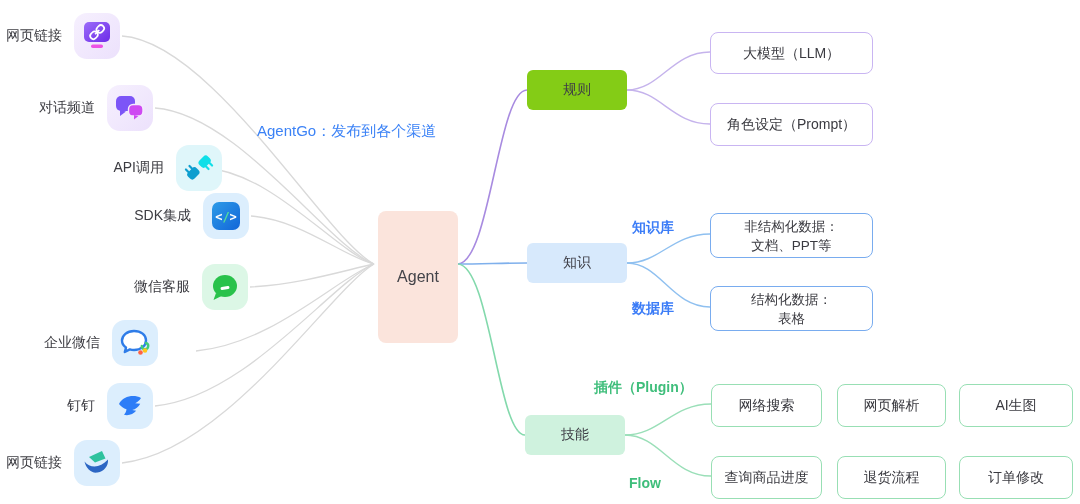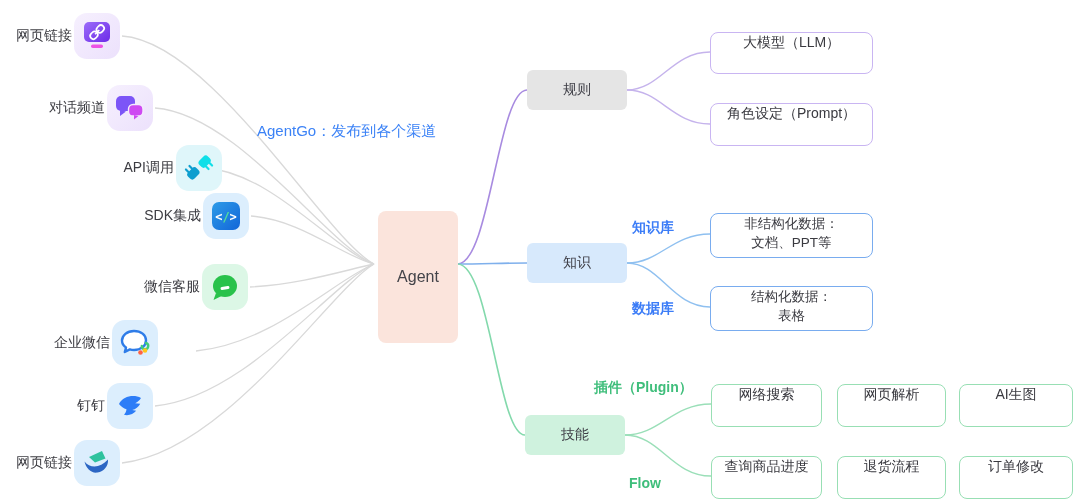--- a/index.html
+++ b/index.html
@@ -4,41 +4,41 @@
 <style>
   html,body{margin:0;padding:0;background:#fff;}
   .canvas{
     position:relative;width:1080px;height:504px;background:#ffffff;overflow:hidden;
     font-family:"Liberation Sans","DejaVu Sans",sans-serif;color:#3a3a40;
   }
   svg.wires{position:absolute;left:0;top:0;width:1080px;height:504px;z-index:1;}
   .node,.channel,.edge-label,.annotation{position:absolute;z-index:2;}
 
   
-  .channel{display:flex;align-items:center;justify-content:flex-end;gap:2px;height:46px;left:0;}
+  .channel{display:flex;align-items:center;justify-content:flex-end;gap:12px;height:46px;left:0;}
   .ch-label{font-size:14px;color:#3c3c42;white-space:nowrap;}
   .ch-icon{width:46px;height:46px;border-radius:13px;flex:0 0 46px;display:flex;align-items:center;justify-content:center;}
   .bg-pur{background:linear-gradient(135deg,#f6f0fe,#ece1fc);}
   .bg-cyan{background:#dff6fa;}
   .bg-blue{background:#dceefd;}
   .bg-green{background:#dcf7e6;}
 
   
   .agent{left:378px;top:197px;width:80px;height:132px;background:#fbe4dc;border-radius:8px;
     display:flex;align-items:center;justify-content:center;font-size:16px;color:#44444a;margin-top:14px;}
 
   
   .branch{width:100px;height:40px;border-radius:6px;display:flex;align-items:center;justify-content:center;
     font-size:14px;color:#3e3e46;}
-  .branch.rules{left:527px;top:70px;background:#e5e5e5;}
+  .branch.rules{left:527px;top:70px;background:#84cc16;}
   .branch.knowledge{left:527px;top:243px;background:#d7e9fc;}
   .branch.skills{left:525px;top:415px;background:#cff2de;font-family:Liberation Serif, serif;}
 
   
-  .leaf{background:#fff;border-radius:8px;display:flex;flex-direction:column;align-items:center;
+  .leaf{background:#fff;border-radius:8px;display:flex;flex-direction:column;align-items:center;justify-content:center;
     font-size:14px;color:#3a3a40;text-align:center;line-height:19px;}
   .leaf.b-pur{border:1.5px solid #c9b5f2;}
   .leaf.b-blue{border:1.5px solid #79acef;font-size:13.5px;}
   .leaf.b-green{border:1.5px solid #98dfb4;}
 
   .edge-label{font-size:14px;font-weight:700;white-space:nowrap;}
   .el-blue{color:#3b7cf7;}
   .el-green{color:#3fbe7b;font-size:14px;}
 
   .annotation{left:257px;top:122px;font-size:15px;font-weight:500;color:#3b82f6;}

